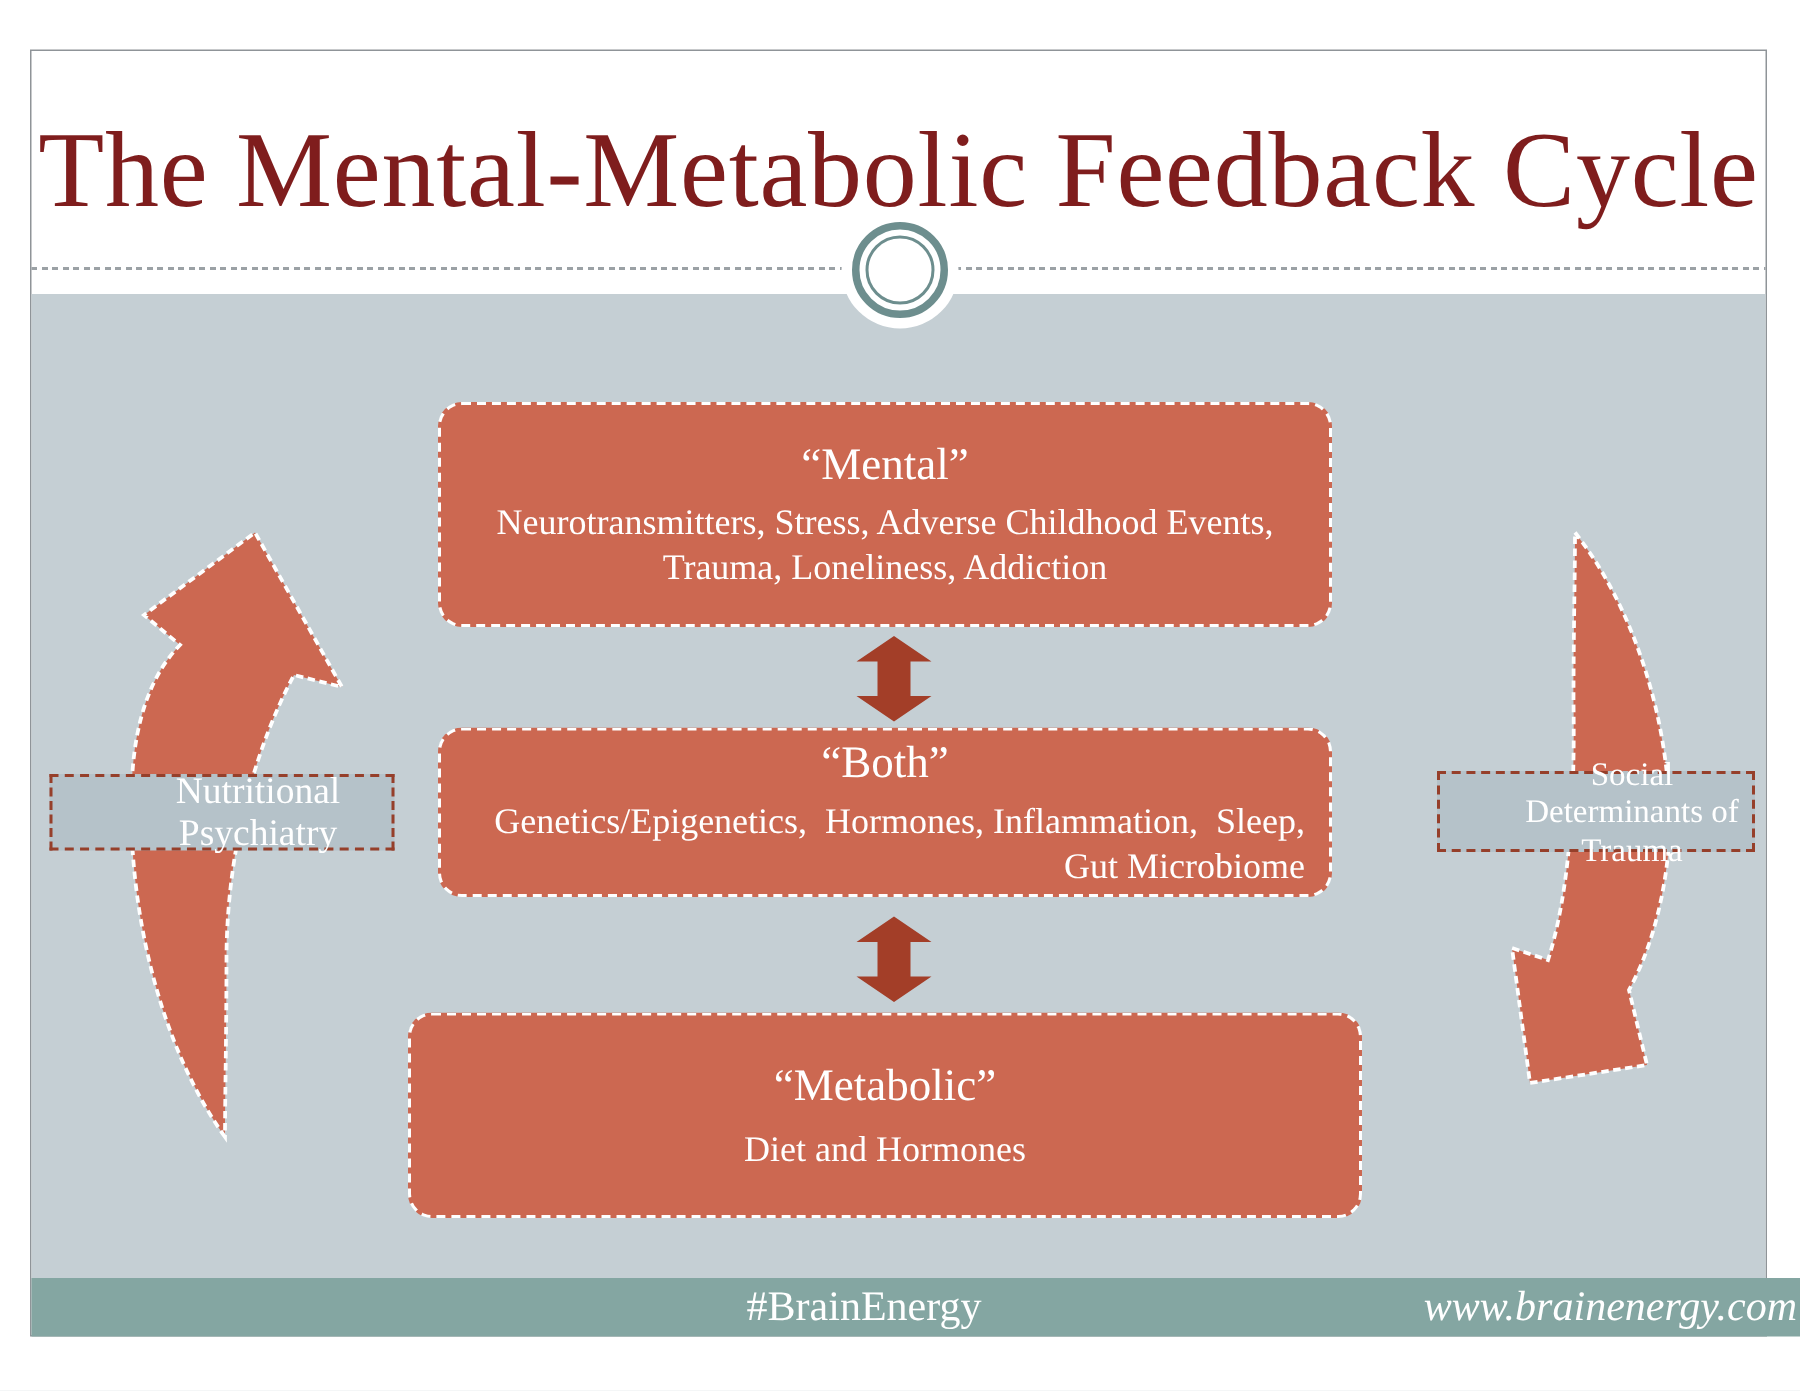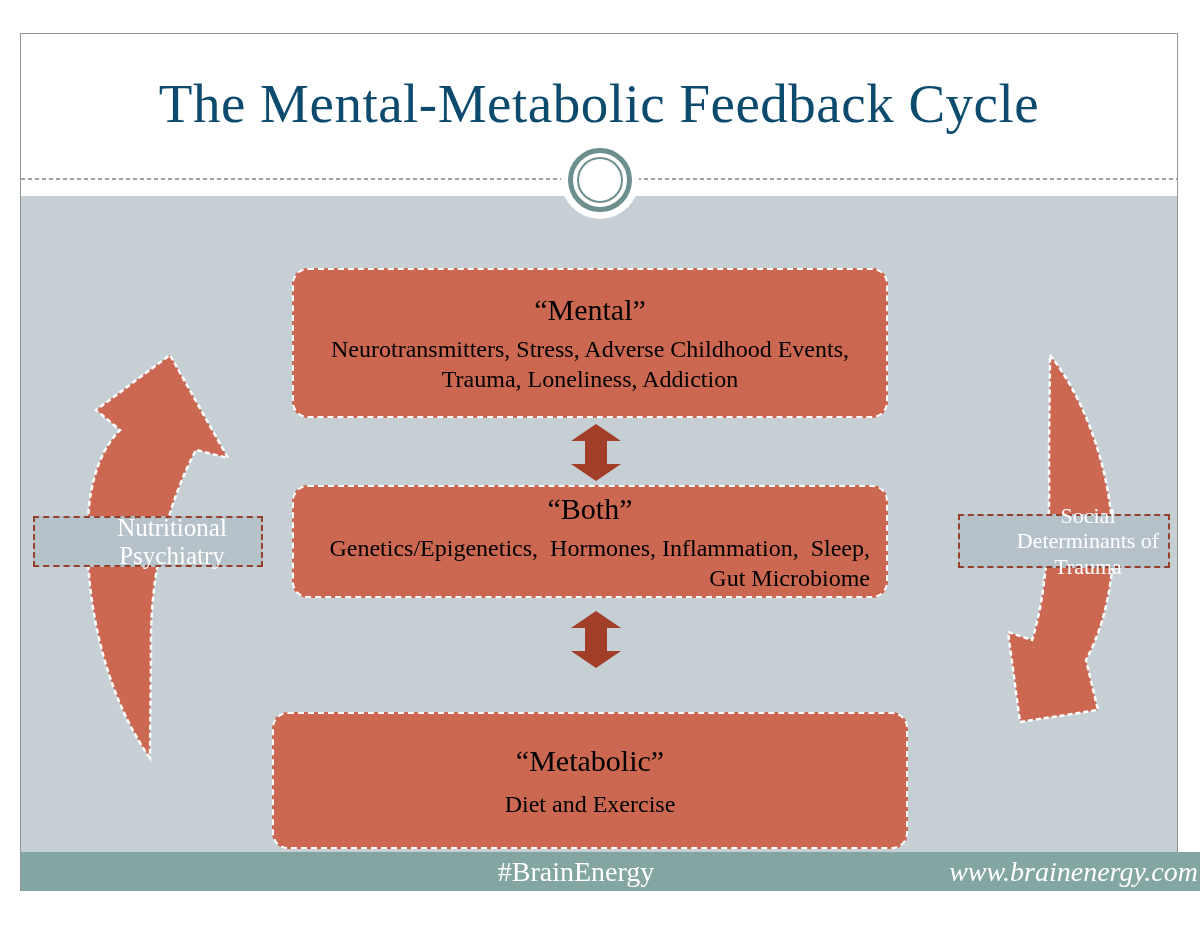--- a/index.html
+++ b/index.html
@@ -6,46 +6,46 @@
   .canvas{
     position:relative;width:1200px;height:927px;background:#ffffff;
     font-family:"Liberation Serif","DejaVu Serif",serif;overflow:hidden;
   }
   .slide-bg{
     position:absolute;left:20px;top:33px;width:1156px;height:856px;
     background:#ffffff;border:1px solid #8f9498;
   }
   .title{
     position:absolute;left:20px;top:72px;width:1158px;
-    text-align:center;font-size:55px;color:#0c4a6e;letter-spacing:.5px;
+    text-align:center;font-size:72px;color:#7f1d1d;letter-spacing:.5px;
     white-space:nowrap;
   }
   .content-bg{
     position:absolute;left:21px;top:196px;width:1156px;height:656px;
     background:#c5cfd4;
   }
   .divider{
     position:absolute;left:21px;top:178px;width:1156px;height:2px;
     background:repeating-linear-gradient(90deg,#9ba1a5 0 4px,transparent 4px 7px);
   }
   .ornament{
     position:absolute;left:561px;top:141px;width:78px;height:78px;
     background:#ffffff;border-radius:50%;
   }
   .ring-outer{position:absolute;inset:7px;border:5px solid #6d8e8e;border-radius:50%;}
   .ring-inner{position:absolute;inset:16px;border:2px solid #6d8e8e;border-radius:50%;}
   svg.arrows{position:absolute;left:0;top:0;pointer-events:none;}
   .node{
     position:absolute;background:#cc6851;border:2px dashed #ffffff;border-radius:16px;
-    color:#000000;display:flex;flex-direction:column;align-items:center;justify-content:center;
+    color:#ffffff;display:flex;flex-direction:column;align-items:center;justify-content:center;
     text-align:center;box-sizing:border-box;
   }
   .node-mental{left:292px;top:268px;width:596px;height:150px;}
   .node-both{left:292px;top:485px;width:596px;height:113px;text-align:right;}
-  .node-metabolic{left:272px;top:675px;width:636px;height:137px;gap:10px;margin-top:37px;}
+  .node-metabolic{left:272px;top:675px;width:636px;height:137px;gap:10px;}
   .node-heading{font-size:30px;line-height:1.2;}
   .node-body{font-size:24px;line-height:1.25;margin-top:6px;white-space:pre-wrap;}
   .node-mental .node-body{max-width:520px;}
   .node-both .node-body{max-width:560px;}
   .side-label{
     position:absolute;background:#b5c2c9;border:2px dashed #963f2a;
     color:#ffffff;display:flex;align-items:center;justify-content:center;
     text-align:center;box-sizing:border-box;padding-left:48px;
   }
   .label-left{left:33px;top:516px;width:230px;height:51px;font-size:25px;}
@@ -107,21 +107,21 @@
     <div class="node-body">Neurotransmitters, Stress, Adverse Childhood Events, Trauma, Loneliness, Addiction</div>
   </div>
 
   <div class="node node-both">
     <div class="node-heading">“Both”</div>
     <div class="node-body">Genetics/Epigenetics,  Hormones, Inflammation,  Sleep, Gut Microbiome</div>
   </div>
 
   <div class="node node-metabolic">
     <div class="node-heading">“Metabolic”</div>
-    <div class="node-body" style="margin-top:0;">Diet and Exercise</div>
+    <div class="node-body" style="margin-top:0;">Diet and Hormones</div>
   </div>
 
   <div class="side-label label-left">
     <span>Nutritional Psychiatry</span>
   </div>
 
   <div class="side-label label-right">
     <span>Social Determinants of Trauma</span>
   </div>
 

